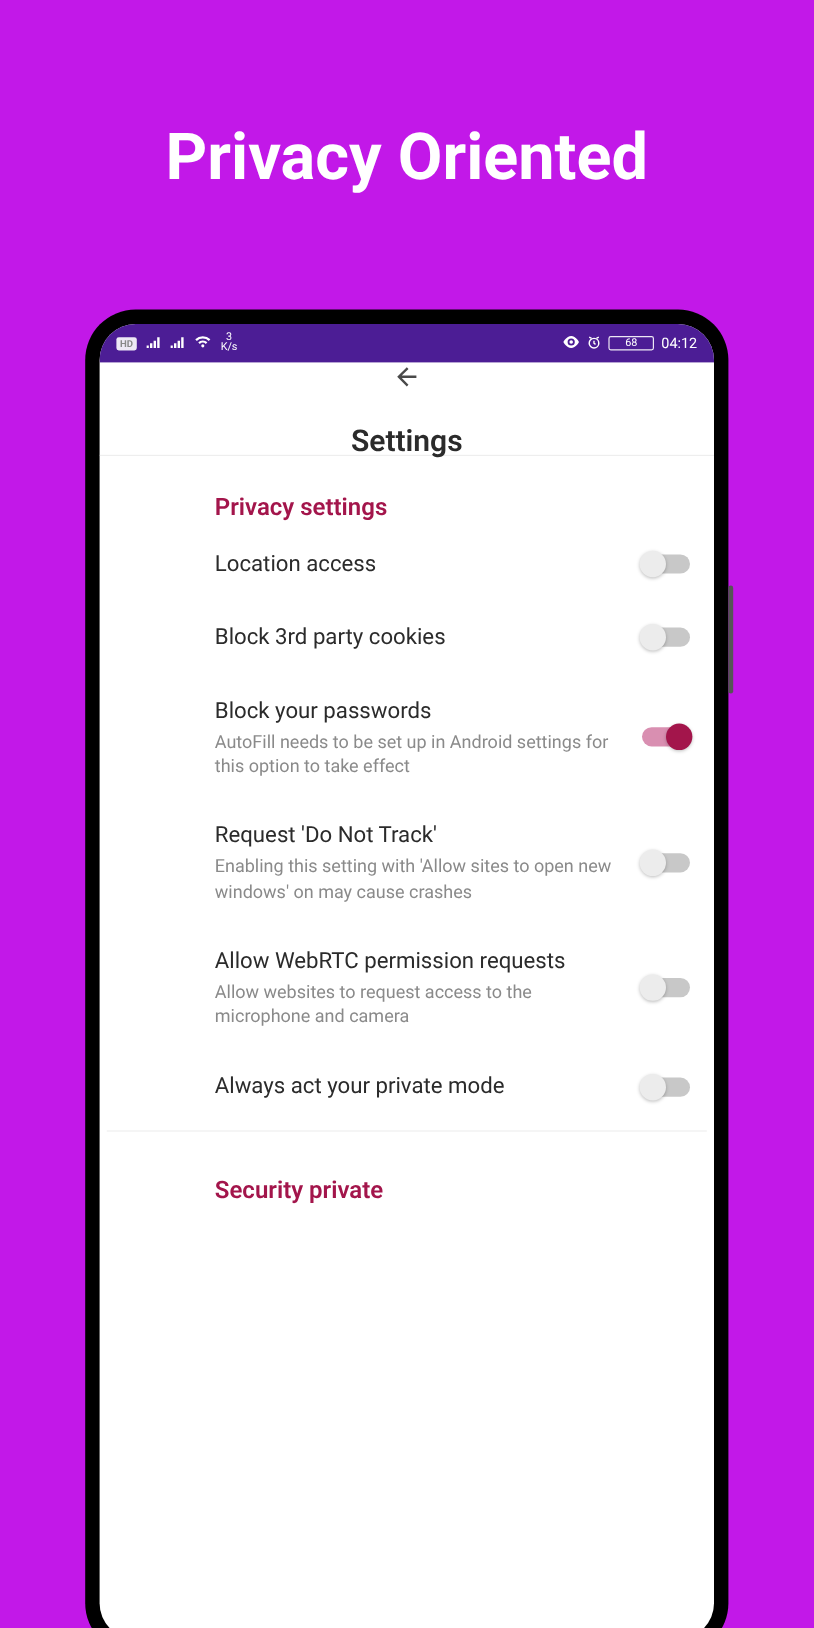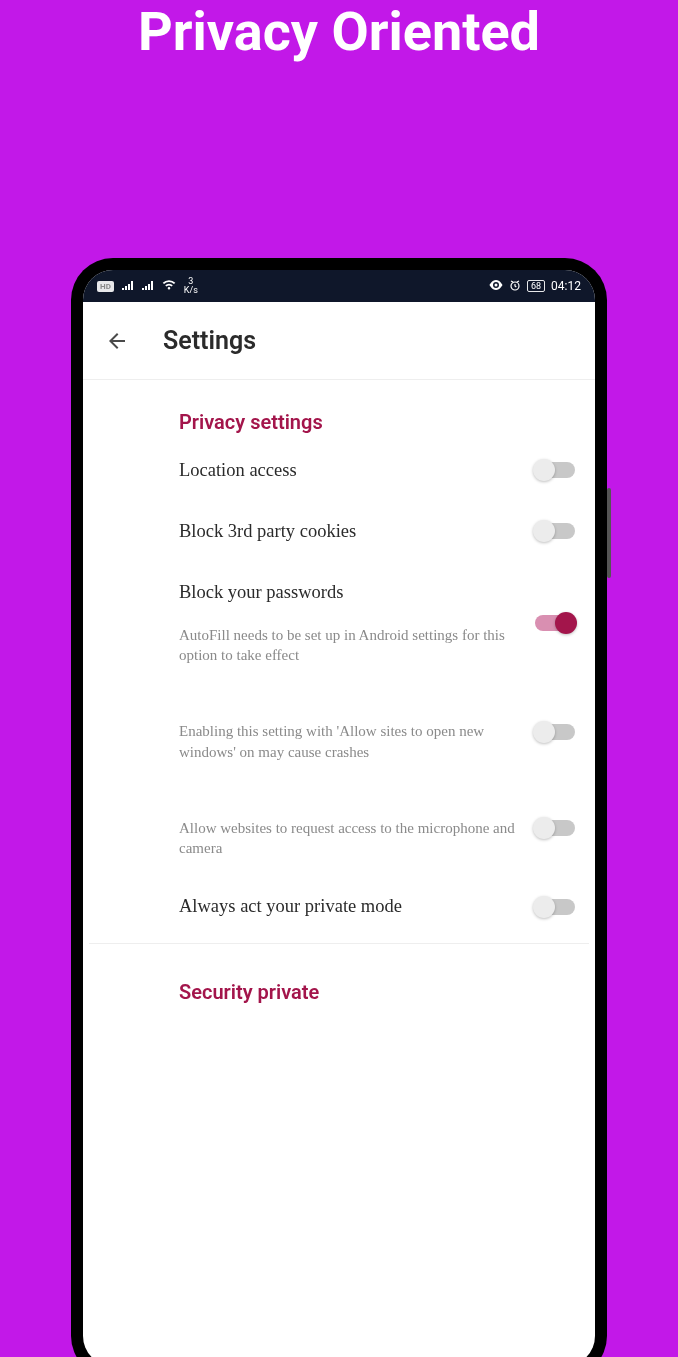--- a/index.html
+++ b/index.html
@@ -8,20 +8,21 @@
     background: #c218e8;
     font-family: Roboto, "Segoe UI", Arial, sans-serif;
     overflow: hidden;
     position: relative;
   }
   .hero-title {
     color: #fff;
     font-size: 54px;
     font-weight: 700;
     text-align: center;
+    padding-top: 100px;
   }
   .phone {
     position: absolute;
     top: 258px;
     left: 50%;
     transform: translateX(-50%);
     width: 536px;
     height: 1120px;
     background: #000;
     border-radius: 42px;
@@ -40,21 +41,21 @@
     width: 100%;
     height: 100%;
     background: #fff;
     border-radius: 30px;
     overflow: hidden;
     display: flex;
     flex-direction: column;
   }
   .status-bar {
     height: 32px;
-    background: #0f172a;
+    background: #4c1d95;
     display: flex;
     align-items: center;
     justify-content: space-between;
     padding: 0 14px;
     color: #fff;
     font-size: 12px;
   }
   .status-left { display: flex; align-items: center; gap: 8px; }
   .status-right { display: flex; align-items: center; gap: 6px; }
   .sb-badge {
@@ -62,30 +63,31 @@
     color: #888;
     font-size: 8px;
     font-weight: 700;
     padding: 1px 3px;
     border-radius: 2px;
   }
   .sb-speed { font-size: 9px; line-height: 1; text-align: center; }
   .sb-batt {
     border: 1px solid rgba(255,255,255,0.9);
     border-radius: 2px;
-    padding: 0 3px;
+    padding: 0 13px;
     font-size: 9px;
   }
   .app-bar {
     height: 78px;
     display: flex;
     align-items: center;
     padding: 0 16px;
     gap: 28px;
     border-bottom: 1px solid #eee;
+    flex-direction: column;
   }
   .back-btn {
     width: 36px; height: 36px;
     display: flex; align-items: center; justify-content: center;
     color: #4a4a4a;
     cursor: pointer;
   }
   .app-title {
     font-size: 25px;
     font-weight: 600;
@@ -101,31 +103,31 @@
     font-size: 20px;
     font-weight: 600;
     padding: 30px 22px 6px 90px;
   }
   .setting-row {
     display: flex;
     align-items: center;
     padding: 18px 14px 18px 90px;
     gap: 12px;
   }
-  .setting-text { flex: 1; min-width: 0; font-family: Liberation Serif, serif; }
+  .setting-text { flex: 1; min-width: 0; }
   .setting-title {
     font-size: 18.5px;
     color: #2b2b2b;
     line-height: 1.35;
   }
   .setting-sub {
     font-size: 15px;
     color: #8a8a8a;
     line-height: 1.35;
-    margin-top: 20px;
+    margin-top: 3px;
   }
   .switch {
     position: relative;
     width: 40px; height: 16px;
     background: #c8c8c8;
     border-radius: 10px;
     flex-shrink: 0;
   }
   .switch .thumb {
     position: absolute;
@@ -225,29 +227,31 @@
           <div class="setting-title">Block your passwords</div>
           <div class="setting-sub">AutoFill needs to be set up in Android settings for this option to take effect</div>
         </div>
         <div class="switch on">
             <div class="thumb"></div>
           </div>
       </div>
 
       <div class="setting-row">
         <div class="setting-text">
+          <div class="setting-title">Request 'Do Not Track'</div>
           <div class="setting-sub">Enabling this setting with 'Allow sites to open new windows' on may cause crashes</div>
         </div>
         <div class="switch">
             <div class="thumb"></div>
           </div>
       </div>
 
       <div class="setting-row">
         <div class="setting-text">
+          <div class="setting-title">Allow WebRTC permission requests</div>
           <div class="setting-sub">Allow websites to request access to the microphone and camera</div>
         </div>
         <div class="switch">
             <div class="thumb"></div>
           </div>
       </div>
 
       <div class="setting-row">
         <div class="setting-text">
           <div class="setting-title">Always act your private mode</div>

